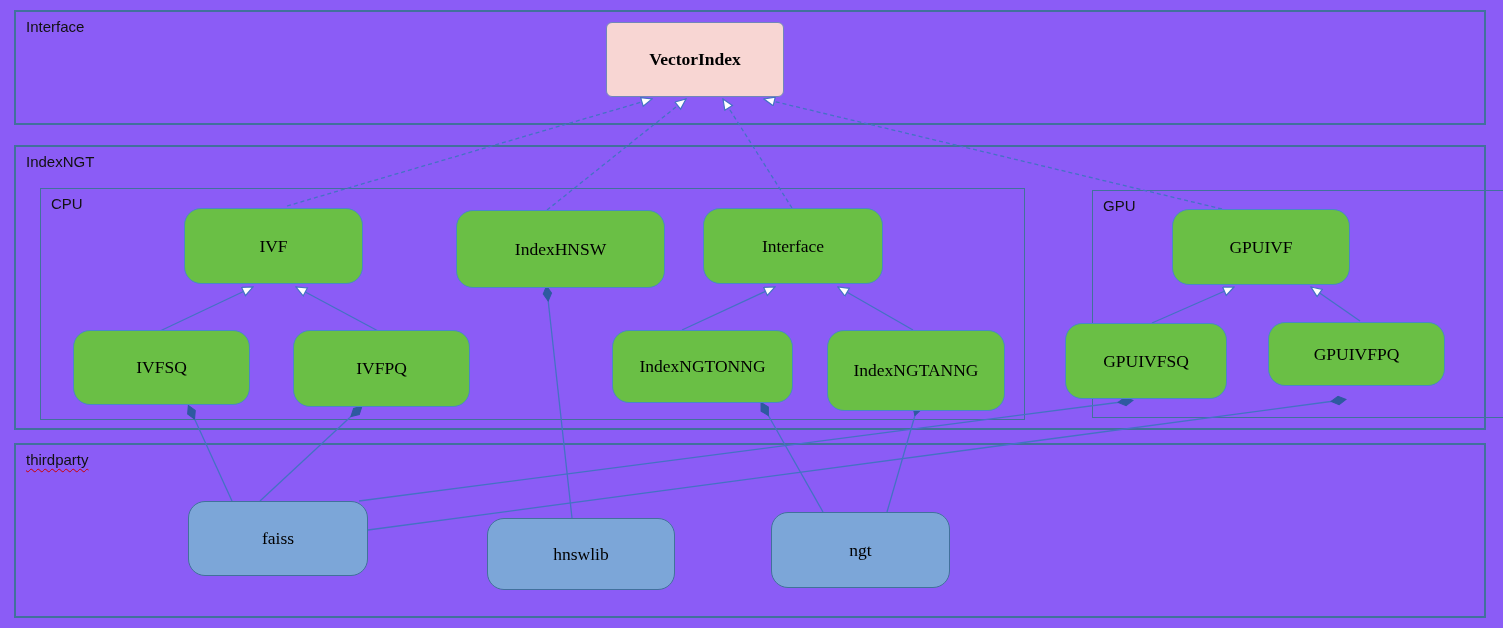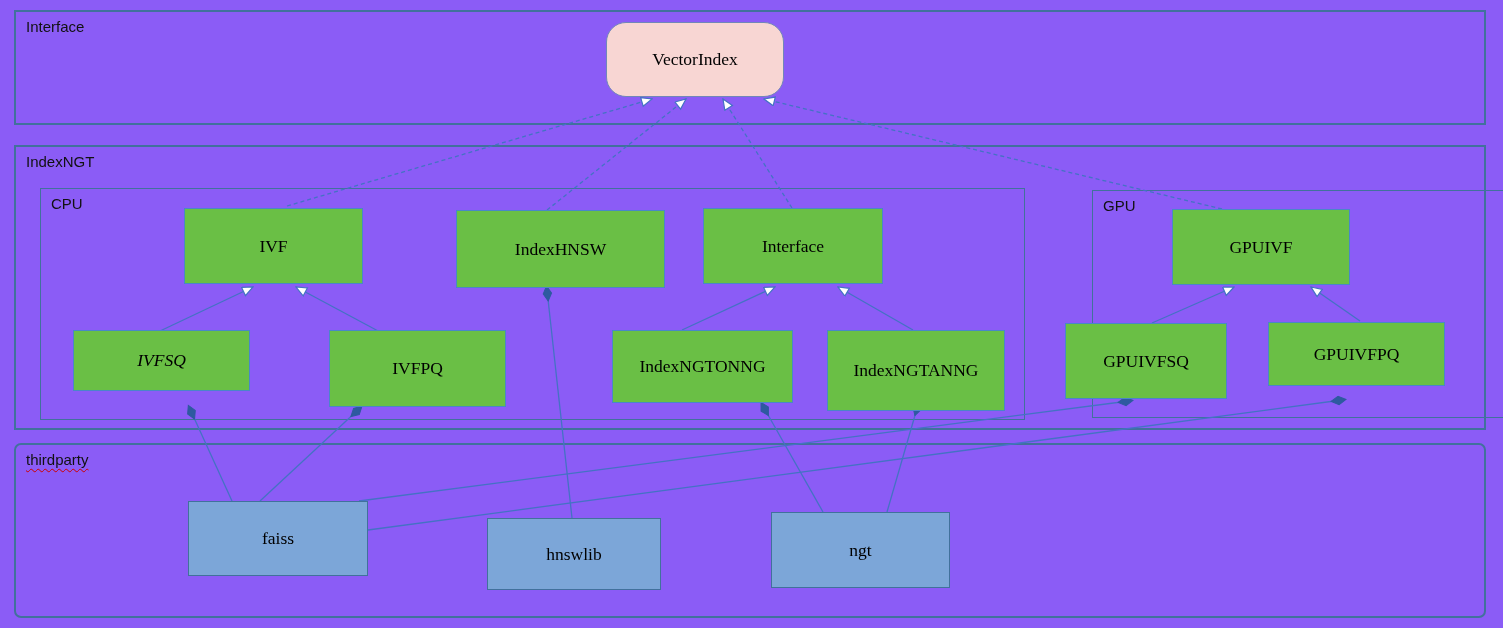--- a/index.html
+++ b/index.html
@@ -36,38 +36,39 @@
   }
   svg.wires { position: absolute; left: 0; top: 0; }
   .edge { stroke: var(--c-connector, #4472c4); stroke-width: 1.3; fill: none; }
   .edge.dashed { stroke-dasharray: 4 3; }
   .node {
     position: absolute;
     box-sizing: border-box;
     display: flex;
     align-items: center;
     justify-content: center;
-    border-radius: 0;
+    border-radius: 17px;
     font-family: "Liberation Serif", serif;
     font-size: 17.5px;
     color: #000000;
     text-align: center;
   }
   .node.green {
     background: var(--c-green_fill, #6abf45);
     border: 1.5px solid var(--c-green_border, #4a86c8);
   }
   .node.blue {
     background: var(--c-blue_fill, #7ca6d8);
     border: 1.5px solid var(--c-blue_border, #41719c);
   }
   .node.pink {
     background: var(--c-pink_fill, #f8d6d3);
     border: 1.5px solid var(--c-pink_border, #7187b9);
-    border-radius: 20px;
+    border-radius: 6px;
+    font-weight: bold;
   }
 </style>
 </head>
 <body>
 
 <div class="canvas">
 
   <div class="section" style="left:14px; top:10px; width:1472px; height:115px;">
     <span class="sec-label">Interface</span>
   </div>
@@ -77,21 +78,21 @@
   </div>
 
   <div class="section inner" style="left:40px; top:188px; width:985px; height:232px;">
     <span class="sec-label">CPU</span>
   </div>
 
   <div class="section inner" style="left:1044px; top:190px; width:422px; height:228px;margin-left:48px;">
     <span class="sec-label">GPU</span>
   </div>
 
-  <div class="section" style="left:14px; top:443px; width:1472px; height:175px;border-radius:7px;">
+  <div class="section" style="left:14px; top:443px; width:1472px; height:175px;">
     <span class="sec-label wavy">thirdparty</span>
   </div>
 
   <svg class="wires" width="1503" height="628" viewBox="0 0 1503 628">
     <defs>
       <marker id="tri" markerWidth="13" markerHeight="11" refX="11.5" refY="5" orient="auto" markerUnits="userSpaceOnUse">
         <path d="M1,0.5 L11.5,5 L1,9.5 Z" style="fill:#ffffff; stroke:var(--c-connector,#4472c4); stroke-width:1.2"></path>
       </marker>
       <marker id="dia" markerWidth="18" markerHeight="11" refX="12" refY="5" orient="auto" markerUnits="userSpaceOnUse">
         <path d="M1,5 L8.5,0.8 L16,5 L8.5,9.2 Z" style="fill:var(--c-diamond,#2e5aa0); stroke:var(--c-diamond,#2e5aa0)"></path>
@@ -125,24 +126,24 @@
 
   <div class="node green" style="left:184px; top:208px; width:179px; height:76px;">
     <span>IVF</span>
   </div>
   <div class="node green" style="left:456px; top:210px; width:209px; height:78px;">
     <span>IndexHNSW</span>
   </div>
   <div class="node green" style="left:703px; top:208px; width:180px; height:76px;">
     <span>Interface</span>
   </div>
-  <div class="node green" style="left:73px; top:330px; width:177px; height:61px;font-style:italic;">
+  <div class="node green" style="left:73px; top:330px; width:177px; height:75px;">
     <span>IVFSQ</span>
   </div>
-  <div class="node green" style="left:293px; top:330px; width:177px; height:77px;margin-left:36px;">
+  <div class="node green" style="left:293px; top:330px; width:177px; height:77px;">
     <span>IVFPQ</span>
   </div>
   <div class="node green" style="left:612px; top:330px; width:181px; height:73px;">
     <span>IndexNGTONNG</span>
   </div>
   <div class="node green" style="left:827px; top:330px; width:178px; height:81px;">
     <span>IndexNGTANNG</span>
   </div>
   <div class="node green" style="left:1172px; top:209px; width:178px; height:76px;">
     <span>GPUIVF</span>
@@ -150,20 +151,20 @@
   <div class="node green" style="left:1065px; top:323px; width:162px; height:76px;text-align:center;">
     <span>GPUIVFSQ</span>
   </div>
   <div class="node green" style="left:1268px; top:322px; width:177px; height:64px;">
     <span>GPUIVFPQ</span>
   </div>
 
   <div class="node blue" style="left:188px; top:501px; width:180px; height:75px;">
     <span>faiss</span>
   </div>
-  <div class="node blue" style="left:487px; top:518px; width:174px; height:72px;">
+  <div class="node blue" style="left:487px; top:518px; width:188px; height:72px;">
     <span>hnswlib</span>
   </div>
   <div class="node blue" style="left:771px; top:512px; width:179px; height:76px;">
     <span>ngt</span>
   </div>
 
 </div>
 
 </body></html>

